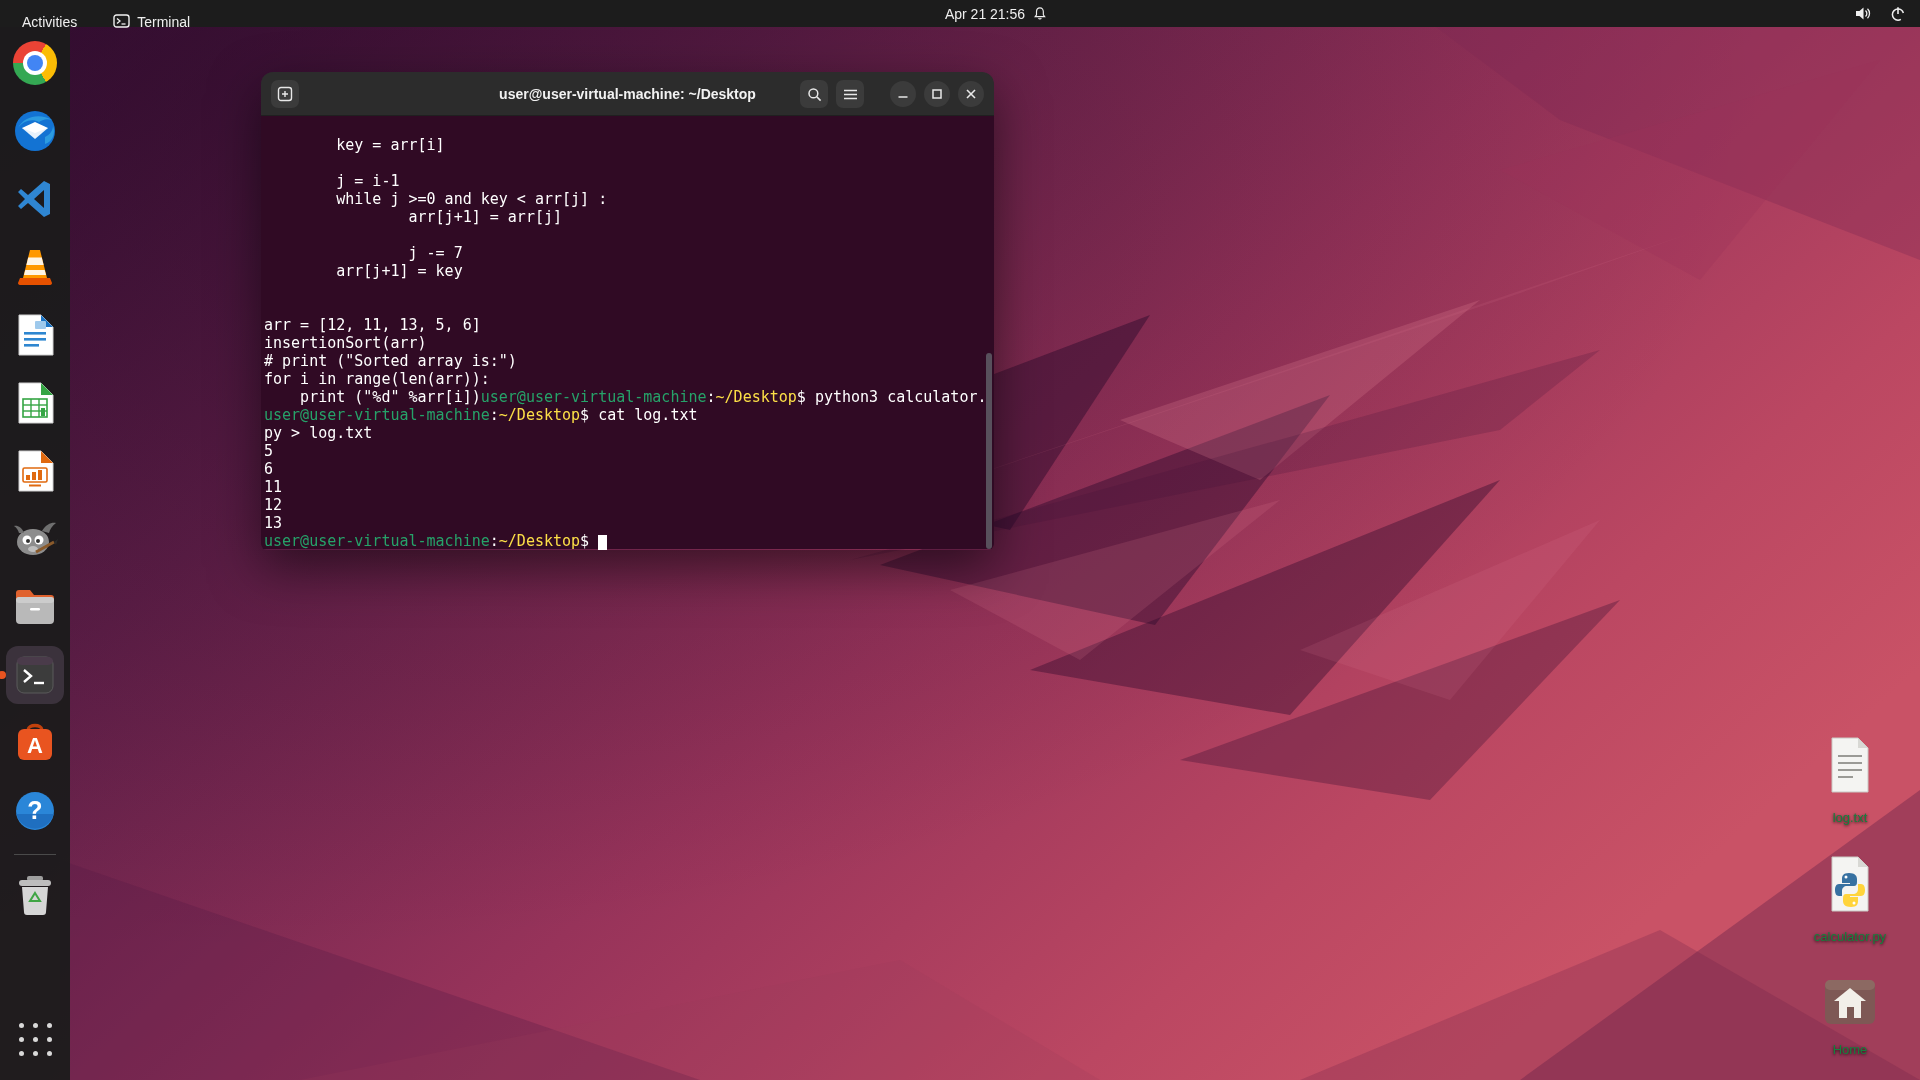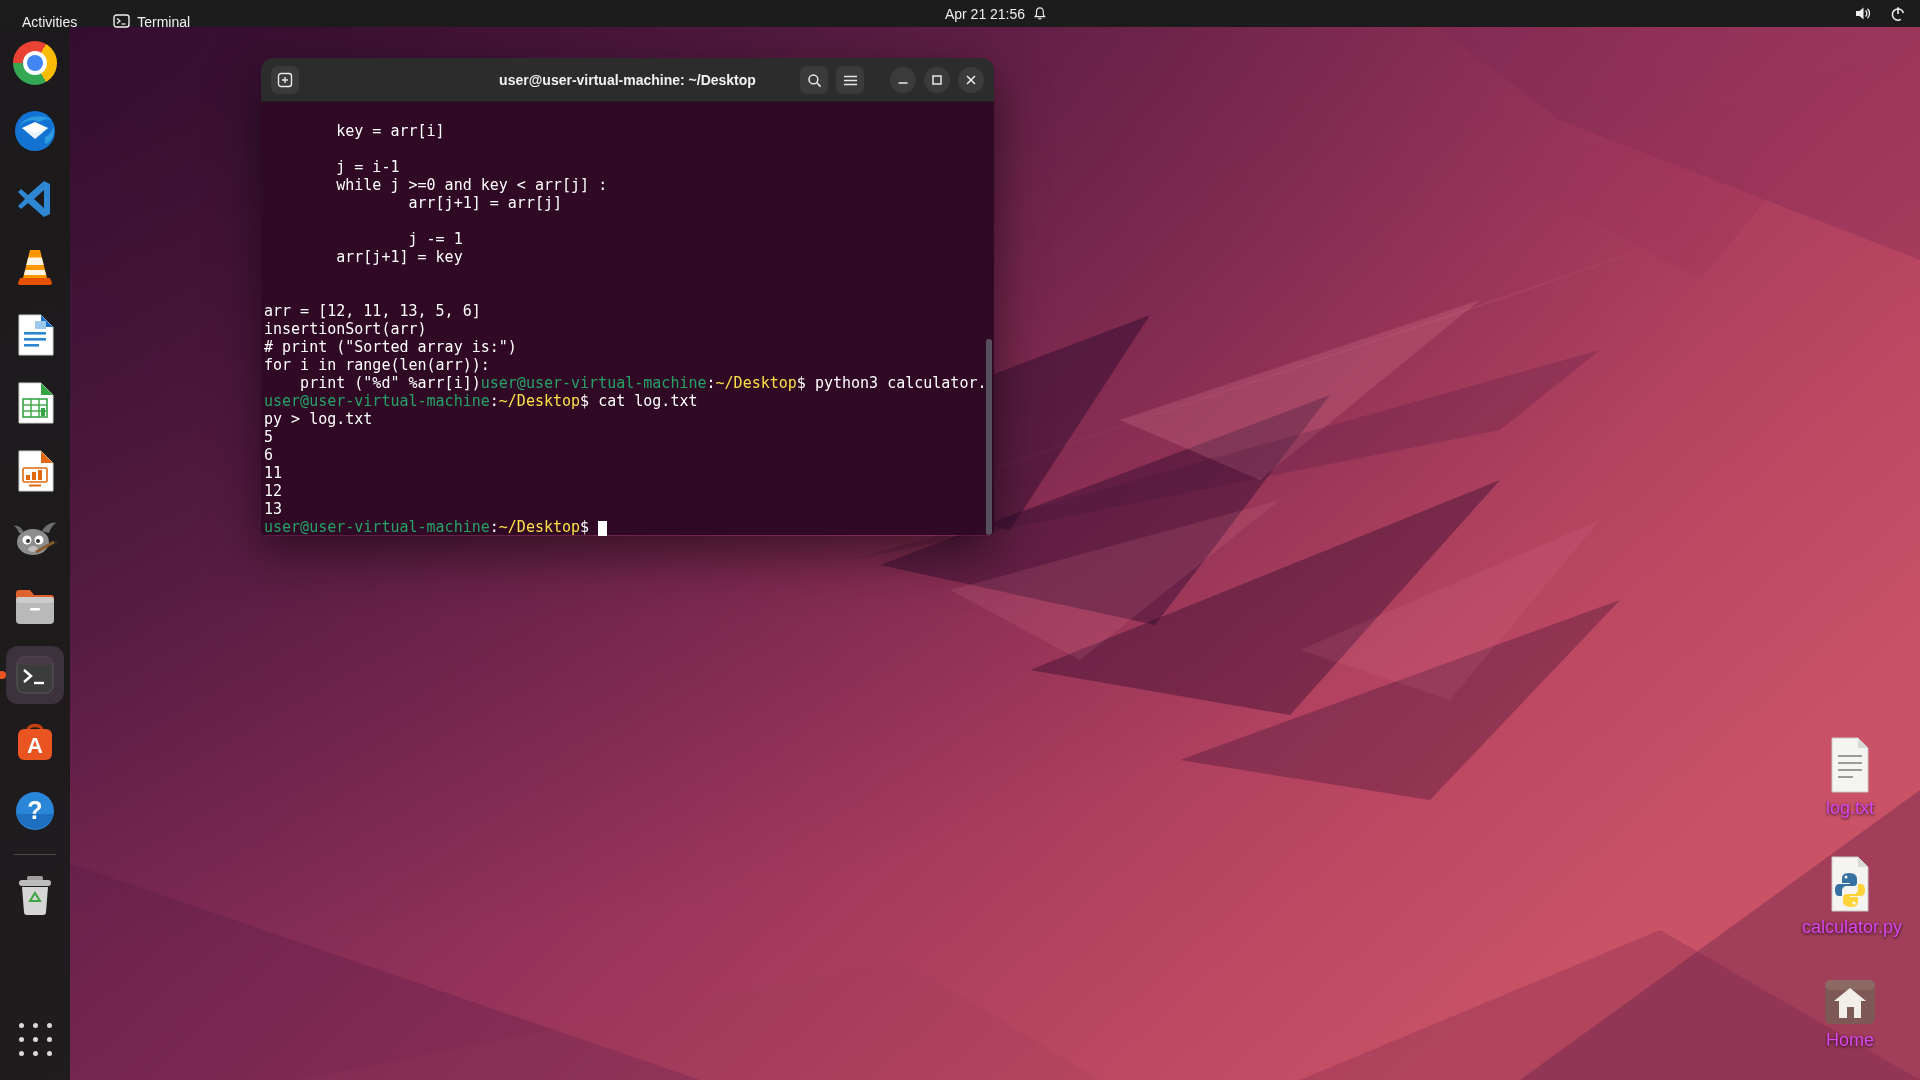--- a/index.html
+++ b/index.html
@@ -39,21 +39,21 @@
   .chrome-ball { width:44px; height:44px; border-radius:50%;
      background:conic-gradient(from 30deg,#fbbc05 0 120deg,#34a853 120deg 240deg,#ea4335 240deg 360deg);
      position:relative; }
   .chrome-ball::before { content:""; position:absolute; inset:10px; border-radius:50%; background:#fff; }
   .chrome-ball::after  { content:""; position:absolute; inset:14px; border-radius:50%; background:#4285f4; }
   .appgrid { width:36px; height:36px; display:grid; grid-template-columns:repeat(3,1fr);
              grid-template-rows:repeat(3,1fr); gap:6px; }
   .appgrid i { width:5px; height:5px; border-radius:50%; background:#d9d9d9; justify-self:center; align-self:center; }
 
   
-  .window { position:absolute; left:261px; top:58px; width:733px; height:478px;
+  .window { position:absolute; left:261px; top:72px; width:733px; height:478px;
             border-radius:12px 12px 6px 6px; overflow:hidden; z-index:30;
             box-shadow:0 18px 50px rgba(0,0,0,.5); }
   .titlebar { position:relative; height:44px; background:#2c2c2c;
               border-bottom:1px solid #202020; display:flex; align-items:center; }
   .title { position:absolute; left:50%; top:50%; transform:translate(-50%,-50%);
            color:#f2f2f2; font-weight:bold; font-size:14px; white-space:nowrap; }
   .hbtn { width:28px; height:28px; border-radius:7px; background:#3b3b3b;
           display:flex; align-items:center; justify-content:center; border:none; }
   .hbtn.round { border-radius:50%; width:26px; height:26px; }
   .newtab { position:absolute; left:10px; top:8px; }
@@ -67,21 +67,21 @@
   .seg-green { color:#26a269; font-weight:normal; }
   .seg-blue { color:#fde047; font-weight:normal; }
   .seg-cursor { display:inline-block; width:9px; height:16px; background:#ffffff;
                 vertical-align:-3px; }
   .term-scrollbar { position:absolute; right:2px; top:237px; width:6px; height:196px;
                     border-radius:3px; background:#58505c; }
 
   
   .desktop-icon { position:absolute; width:96px; text-align:center; z-index:10; }
   .desktop-icon .ic { display:flex; justify-content:center; }
-  .desktop-icon .lbl { margin-top:4px; color:#d946ef; font-size:18px;
+  .desktop-icon .lbl { margin-top:16px; color:#15803d; font-size:13px;
        text-shadow:0 1px 3px rgba(0,0,0,.85); }
   .di-log  { left:1802px; top:736px; }
   .di-calc { left:1802px; top:855px; }
   .di-home { left:1802px; top:974px; }
 </style>
 </head>
 <body>
 
 <div class="screen">
 
@@ -337,21 +337,21 @@
     </div>
     <div class="termbody">
       <div>
           <div class="term-line">&nbsp;</div>
           <div class="term-line"><span class="seg-fg">        key = arr[i]</span></div>
           <div class="term-line">&nbsp;</div>
           <div class="term-line"><span class="seg-fg">        j = i-1</span></div>
           <div class="term-line"><span class="seg-fg">        while j &gt;=0 and key &lt; arr[j] :</span></div>
           <div class="term-line"><span class="seg-fg">                arr[j+1] = arr[j]</span></div>
           <div class="term-line">&nbsp;</div>
-          <div class="term-line"><span class="seg-fg">                j -= 1</span></div>
+          <div class="term-line"><span class="seg-fg">                j -= 7</span></div>
           <div class="term-line"><span class="seg-fg">        arr[j+1] = key</span></div>
           <div class="term-line">&nbsp;</div>
           <div class="term-line">&nbsp;</div>
           <div class="term-line"><span class="seg-fg">arr = [12, 11, 13, 5, 6]</span></div>
           <div class="term-line"><span class="seg-fg">insertionSort(arr)</span></div>
           <div class="term-line"><span class="seg-fg"># print ("Sorted array is:")</span></div>
           <div class="term-line"><span class="seg-fg">for i in range(len(arr)):</span></div>
           <div class="term-line"><span class="seg-fg">    print ("%d" %arr[i])</span><span class="seg-green">user@user-virtual-machine</span><span class="seg-fg">:</span><span class="seg-blue">~/Desktop</span><span class="seg-fg">$ python3 calculator.</span></div>
           <div class="term-line"><span class="seg-green">user@user-virtual-machine</span><span class="seg-fg">:</span><span class="seg-blue">~/Desktop</span><span class="seg-fg">$ cat log.txt</span></div>
           <div class="term-line"><span class="seg-fg">py &gt; log.txt</span></div>

